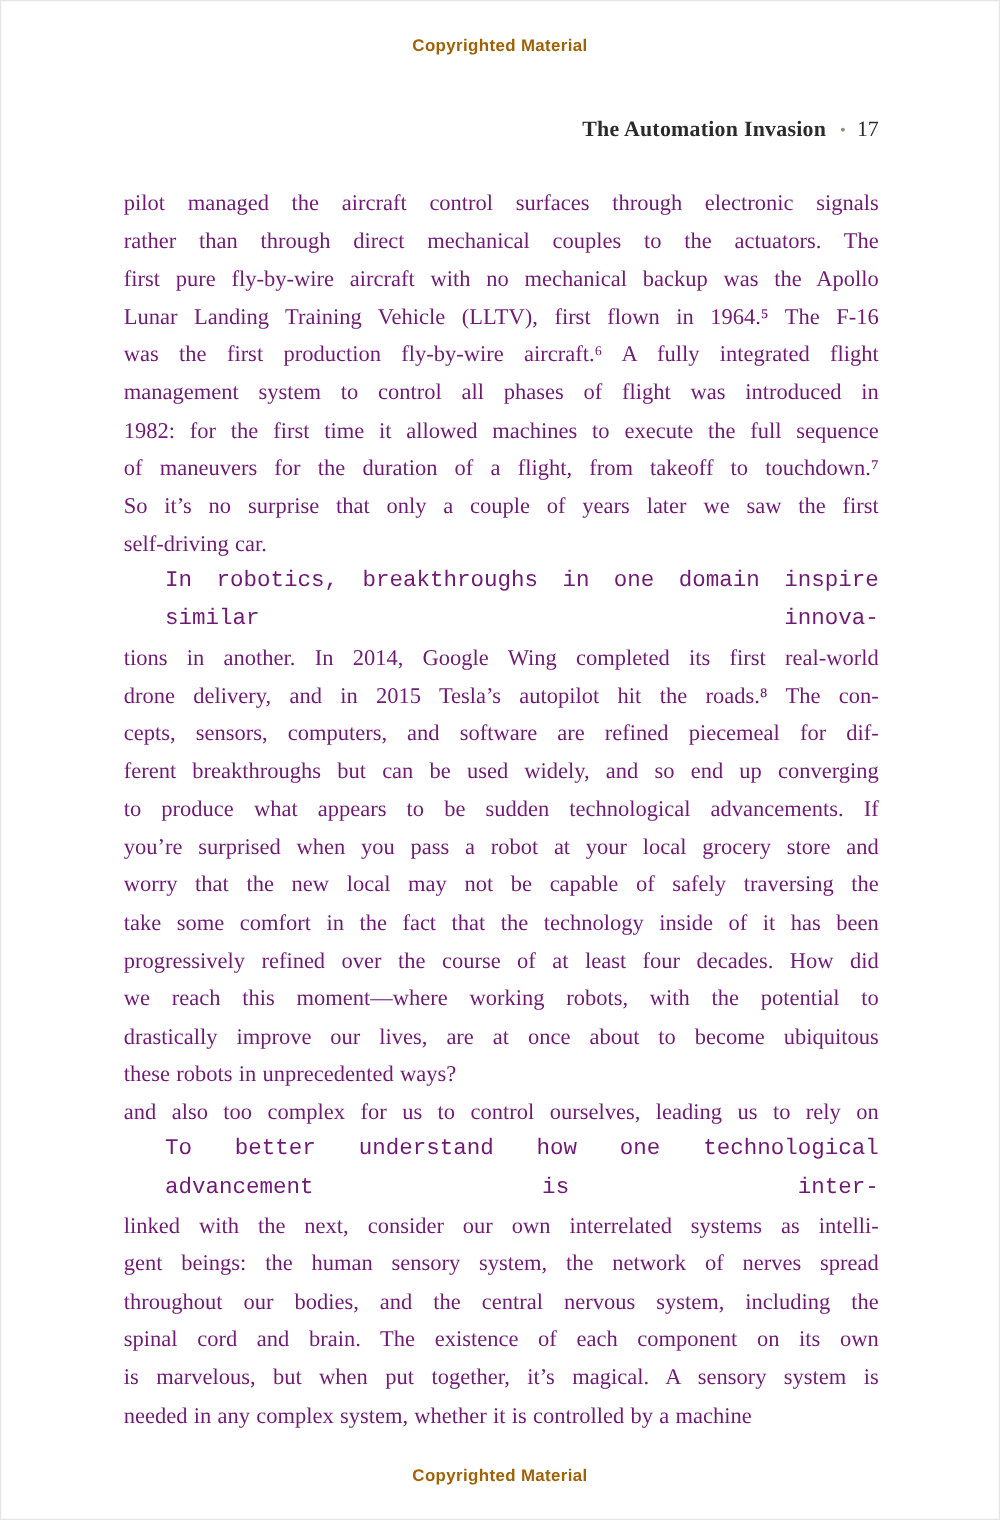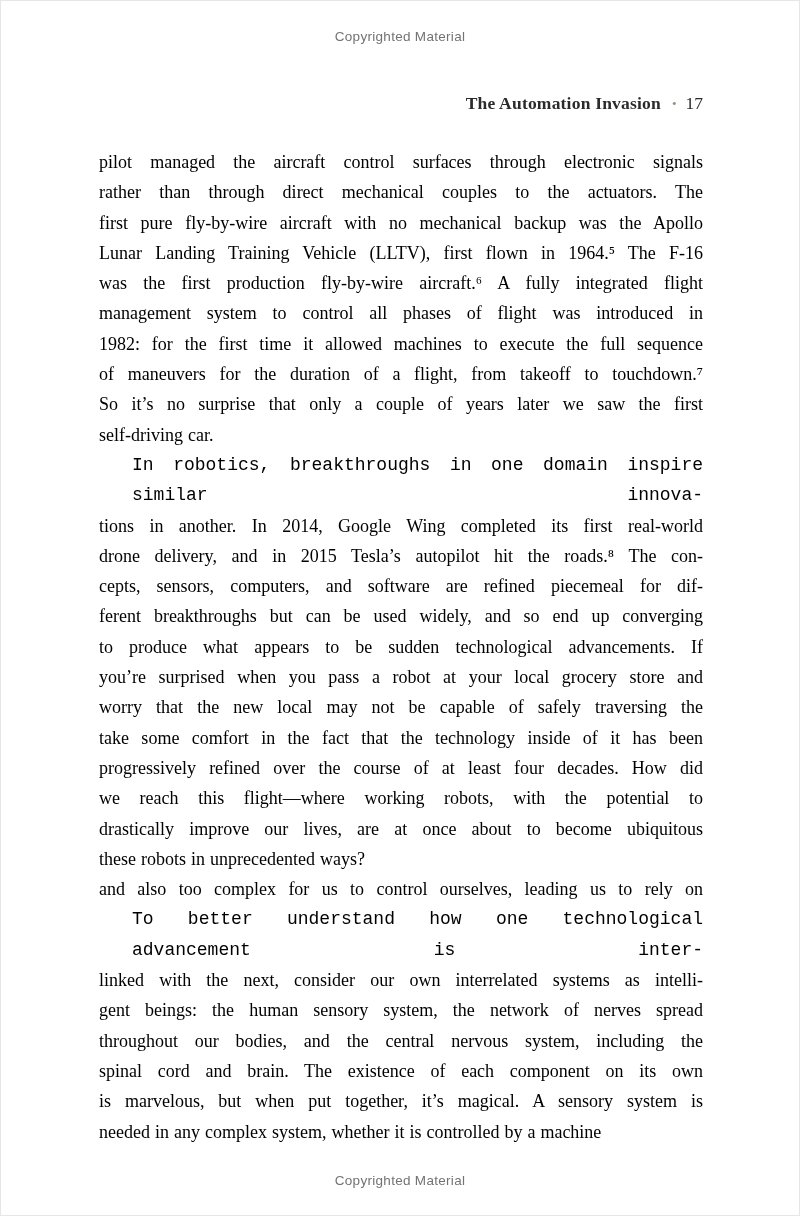--- a/index.html
+++ b/index.html
@@ -16,24 +16,24 @@
     border: 1px solid #e6e6e6;
     overflow: hidden;
     font-family: "Liberation Serif", "DejaVu Serif", serif;
   }
   .copyright {
     position: absolute;
     left: 0;
     width: 100%;
     text-align: center;
     font-family: "Liberation Sans", "DejaVu Sans", sans-serif;
-    font-weight: normal;
+    font-weight: bold;
     font-size: 13.5px;
     letter-spacing: 0.3px;
-    color: #737373;
+    color: #a16207;
   }
   .copyright.top { top: 28px; }
   .copyright.bottom { top: 1172px; }
 
   .running-head {
     position: absolute;
     top: 92px;
     left: 98px;
     width: 604px;
     text-align: right;
@@ -55,21 +55,21 @@
     font-weight: normal;
   }
 
   .body-text {
     position: absolute;
     top: 146px;
     left: 98px;
     width: 604px;
     font-size: 18px;
     line-height: 30.3px;
-    color: #000000;
+    color: #701a75;
   }
   .paragraph { margin: 0; padding: 0; }
   .line {
     text-align: justify;
     text-align-last: justify;
     word-spacing: 0.5px;
     white-space: normal;
   }
   .line.last {
     text-align-last: left;
@@ -107,21 +107,21 @@
         <div class="line first-indent">In robotics, breakthroughs in one domain inspire similar innova-</div>
         <div class="line">tions in another. In 2014, Google Wing completed its first real-world</div>
         <div class="line">drone delivery, and in 2015 Tesla’s autopilot hit the roads.⁸ The con-</div>
         <div class="line">cepts, sensors, computers, and software are refined piecemeal for dif-</div>
         <div class="line">ferent breakthroughs but can be used widely, and so end up converging</div>
         <div class="line">to produce what appears to be sudden technological advancements. If</div>
         <div class="line">you’re surprised when you pass a robot at your local grocery store and</div>
         <div class="line">worry that the new local may not be capable of safely traversing the</div>
         <div class="line">take some comfort in the fact that the technology inside of it has been</div>
         <div class="line">progressively refined over the course of at least four decades. How did</div>
-        <div class="line">we reach this flight—where working robots, with the potential to</div>
+        <div class="line">we reach this moment—where working robots, with the potential to</div>
         <div class="line">drastically improve our lives, are at once about to become ubiquitous</div>
         <div class="line last">these robots in unprecedented ways?</div>
         <div class="line">and also too complex for us to control ourselves, leading us to rely on</div>
       </div>
       <div class="paragraph">
         <div class="line first-indent">To better understand how one technological advancement is inter-</div>
         <div class="line">linked with the next, consider our own interrelated systems as intelli-</div>
         <div class="line">gent beings: the human sensory system, the network of nerves spread</div>
         <div class="line">throughout our bodies, and the central nervous system, including the</div>
         <div class="line">spinal cord and brain. The existence of each component on its own</div>

